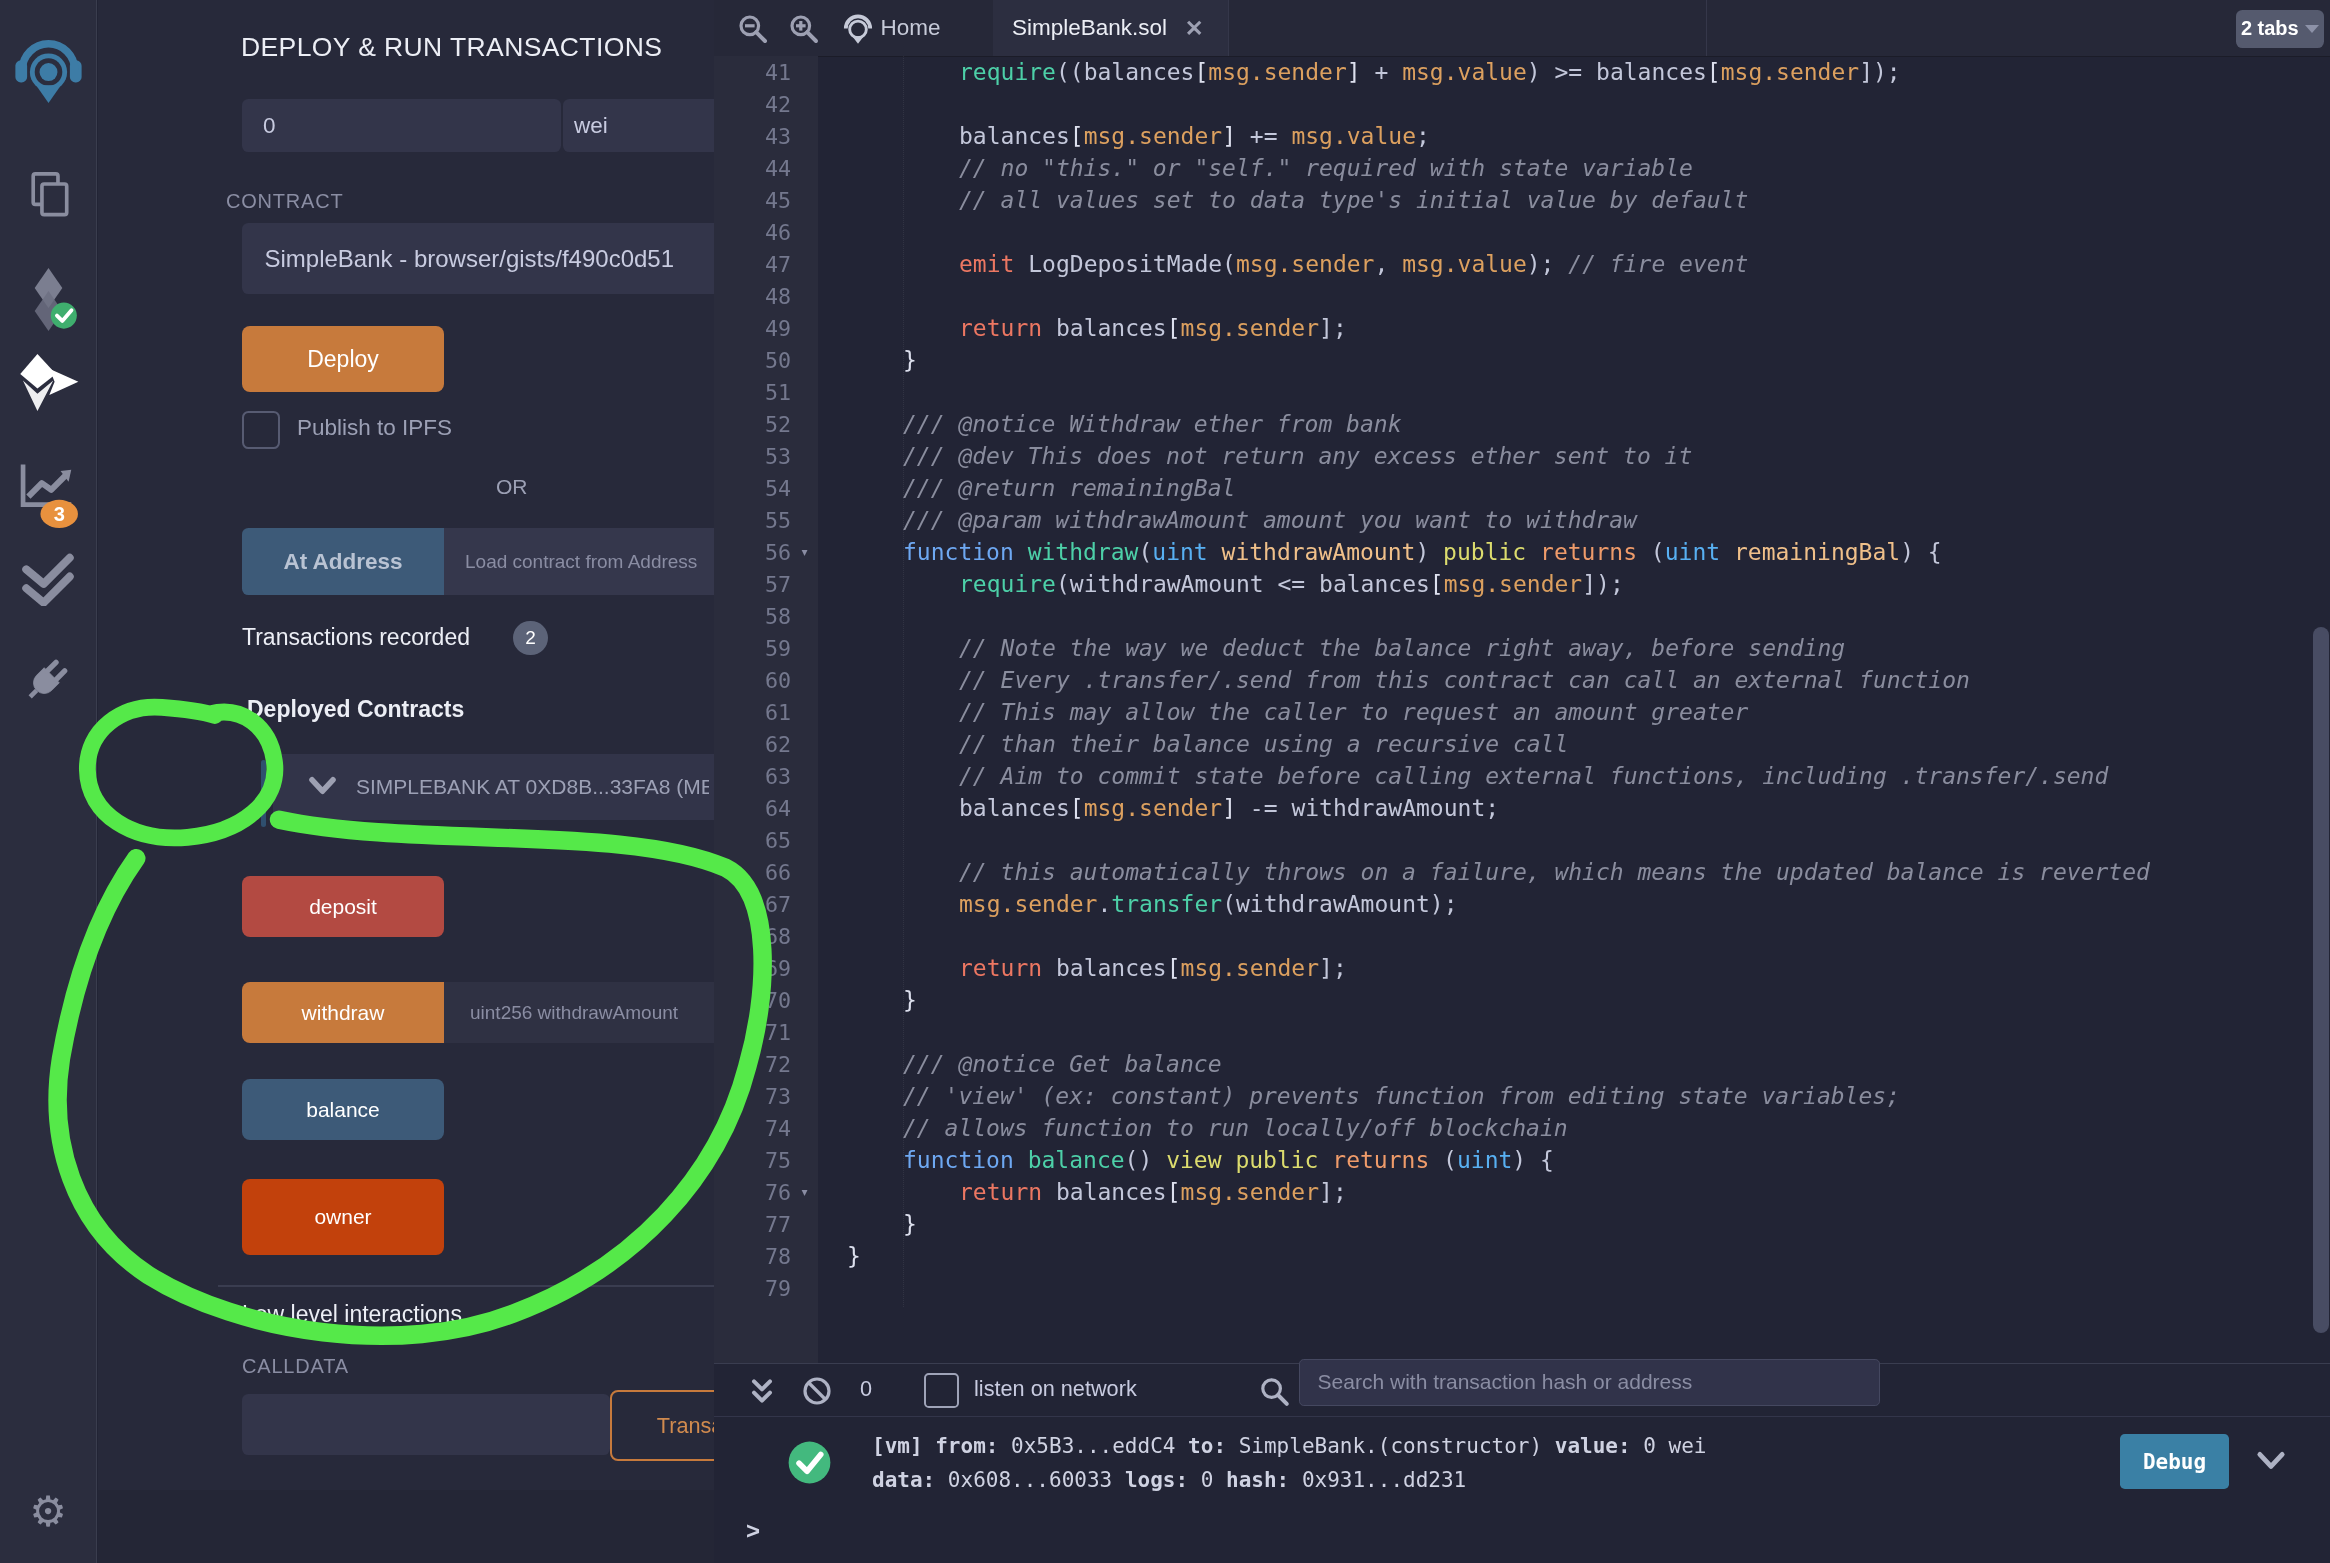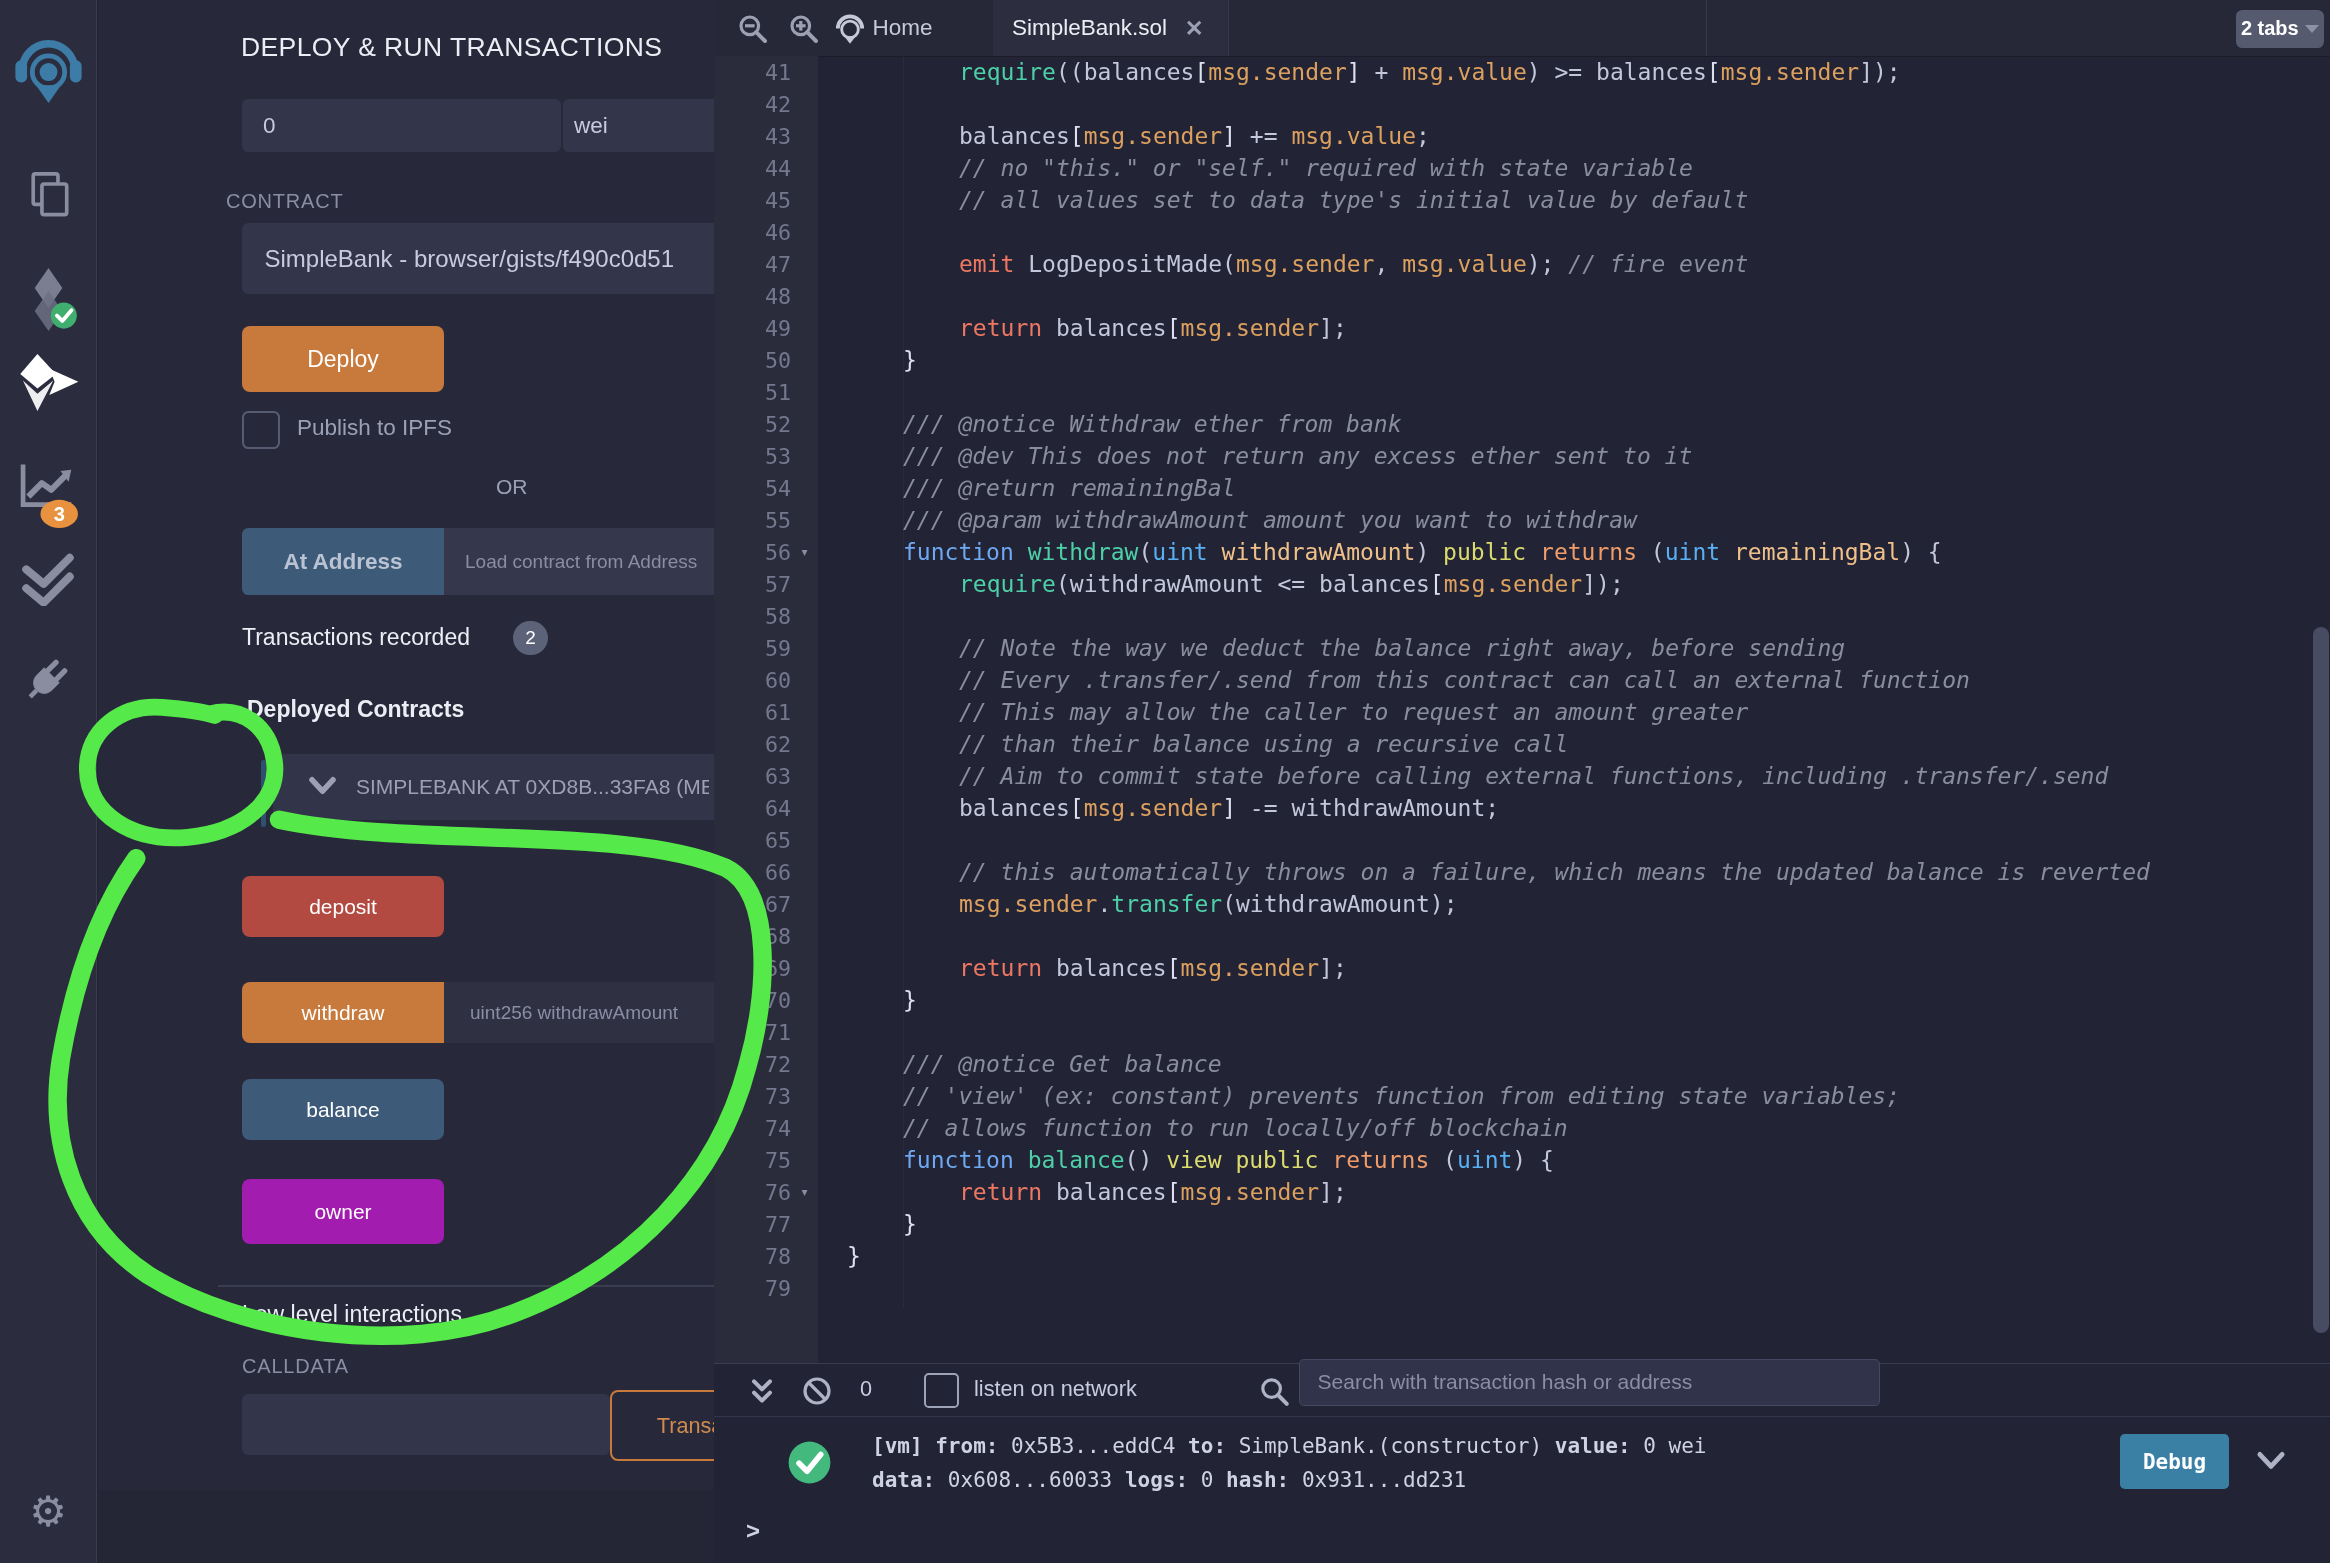--- a/index.html
+++ b/index.html
@@ -213,21 +213,21 @@
     <div class="input" style="left:346px;top:982px;width:310px;height:61px;padding-left:26px;font-size:19px;background:#2f3143;border-radius:0 6.4px 6.4px 0;">
       <span class="placeholder">uint256 withdrawAmount</span>
     </div>
     <div class="abs" style="left:662px;top:1001px;">
       <svg width="29" height="22.5" viewBox="0 0 36 28">
           <polyline points="5,7 18,21 31,7" fill="none" stroke="#97a7c4" stroke-width="8" stroke-linecap="round" stroke-linejoin="round"></polyline>
         </svg>
     </div>
 
     <div class="btn" style="left:144px;top:1079px;width:202px;height:61px;background:#3d5a78;font-size:21px;">balance</div>
-    <div class="btn" style="left:144px;top:1179px;width:202px;height:65px;background:#a21caf;font-size:21px;">owner</div>
+    <div class="btn" style="left:144px;top:1179px;width:202px;height:76px;background:#c2410c;font-size:21px;">owner</div>
 
     <div class="abs" style="left:120px;top:1285px;width:571px;height:1.6px;background:#3a3d50;"></div>
 
     <div class="white-heading" style="left:144px;top:1301px;">Low level interactions</div>
     <div class="abs" style="left:670px;top:1293px;font-size:27px;font-weight:bold;color:#9296ad;font-family:'Liberation Serif',serif;">i</div>
 
     <div class="label" style="left:144px;top:1355px;">CALLDATA</div>
     <div class="input" style="left:144px;top:1394px;width:368px;height:61px;"></div>
     <div class="btn" style="left:512px;top:1390px;width:173px;height:67px;background:transparent;border:2.4px solid #c77a3c;color:#d08a4e;font-size:21.7px;">Transact</div>
 
@@ -243,21 +243,21 @@
       </svg>
     </div>
     <div class="abs" style="left:74px;top:13px;">
       <svg width="32" height="32" viewBox="0 0 40 40">
         <circle cx="16" cy="16" r="11" fill="none" stroke="#9da0b2" stroke-width="4"></circle>
         <line x1="24" y1="24" x2="35" y2="35" stroke="#9da0b2" stroke-width="5" stroke-linecap="round"></line>
         <line x1="10" y1="16" x2="22" y2="16" stroke="#9da0b2" stroke-width="4"></line>
         <line x1="16" y1="10" x2="16" y2="22" stroke="#9da0b2" stroke-width="4"></line>
       </svg>
     </div>
-    <div class="abs" style="left:120px;top:0;height:56px;display:flex;align-items:center;justify-content:flex-end;">
+    <div class="abs" style="left:128px;top:0;height:56px;display:flex;align-items:center;justify-content:flex-end;">
       <svg width="32" height="35" viewBox="0 0 100 104">
         <path d="M12 52 A38 38 0 0 1 88 52" stroke="#c6cad8" stroke-width="12" fill="none"></path>
         <circle cx="50" cy="55" r="26" fill="none" stroke="#c6cad8" stroke-width="9"></circle>
         <path d="M32 76 L68 76 L50 100 Z" fill="#c6cad8"></path>
       </svg>
       <span class="tab-label" style="margin-left:6.4px;">Home</span>
     </div>
     <div class="tab-divider" style="left:992px;"></div>
   </div>
   <div id="tab-active">

